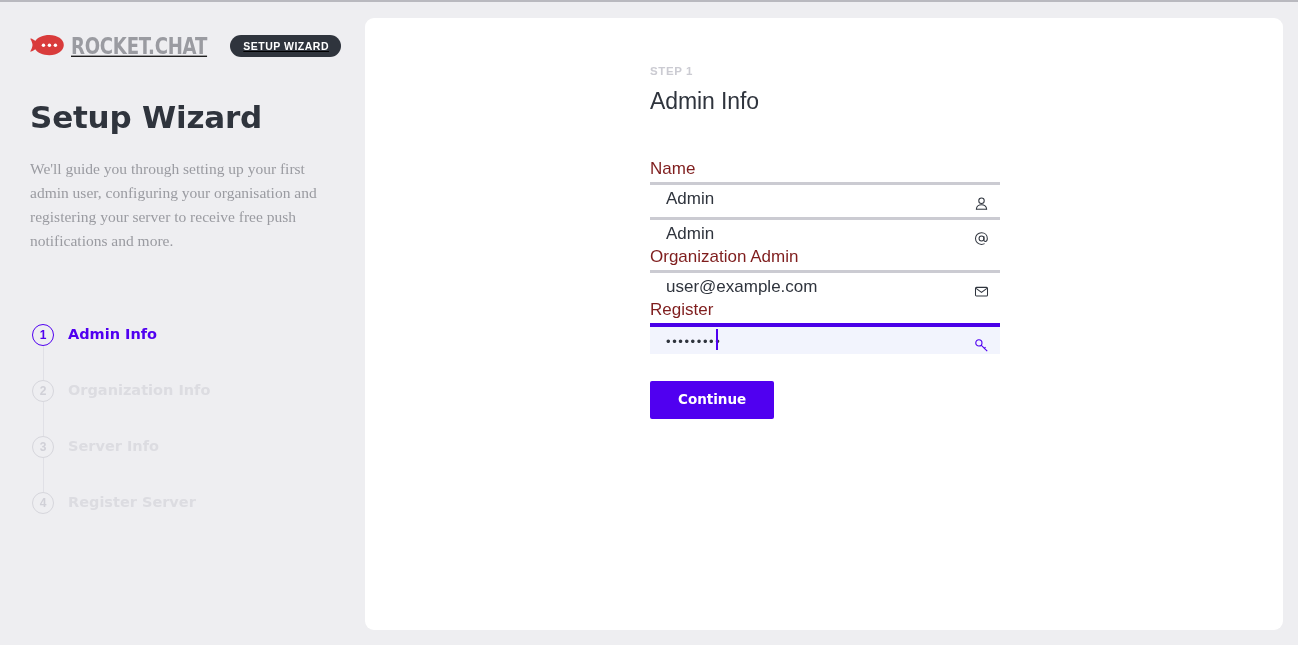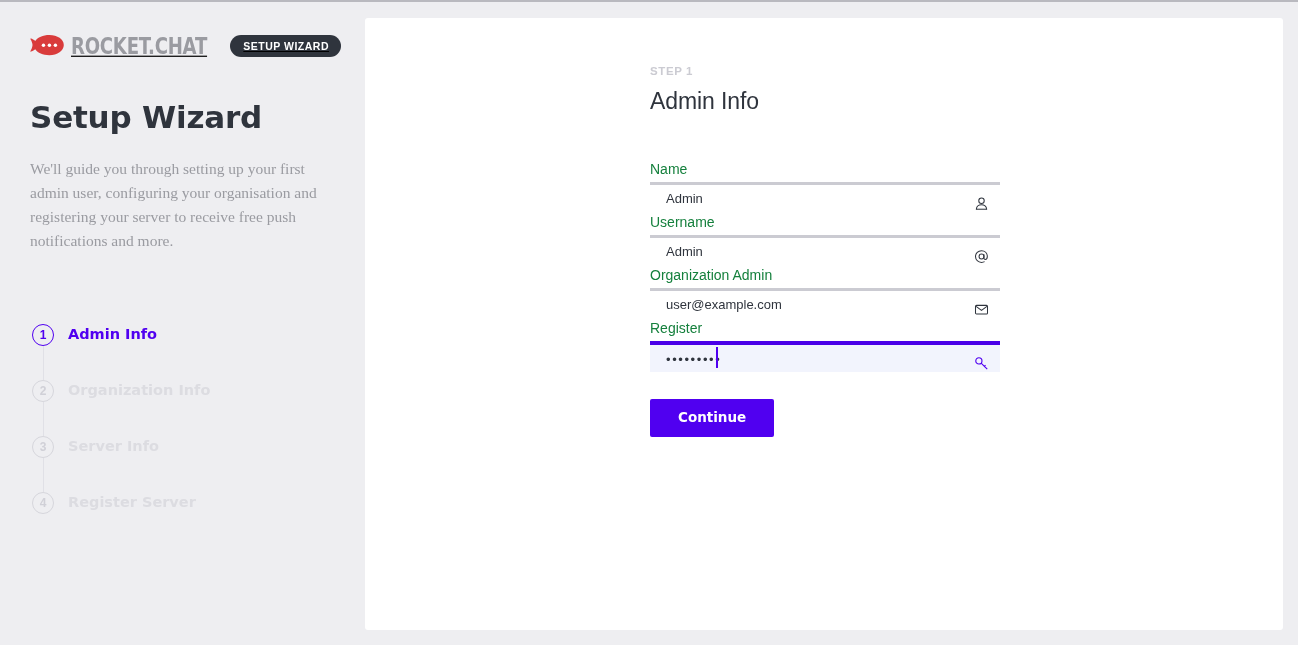--- a/index.html
+++ b/index.html
@@ -102,55 +102,55 @@
     width: 1px; height: 34px;
     background: #e0e0e6;
     z-index: 1;
   }
 
   
   #card {
     position: absolute; left: 365px; top: 18px;
     width: 918px; height: 612px;
     background: #ffffff;
-    border-radius: 3px;
+    border-radius: 9px;
   }
   #form-col {
     position: absolute; left: 285px; top: 47px;
     width: 350px;
   }
   #step-eyebrow {
     font-size: 11.5px; font-weight: 700;
     letter-spacing: 0.6px;
     color: #cbcbd2;
   }
   #step-heading {
     margin-top: 11px;
     font-size: 23px;
     color: #2f343d;
     letter-spacing: -0.1px;
   }
   #fields { margin-top: 45px; }
 
   .field { position: relative; }
   .field-label {
-    font-size: 14px;
-    color: #15803d;
+    font-size: 17px;
+    color: #7f1d1d;
     line-height: 18px;
   }
   .field-box {
     position: relative;
     margin-top: 4px;
     height: 31px;
     border-top: 3px solid #cbcbd2;
     background: transparent;
   }
   .field-value {
     position: absolute; left: 16px; top: 5px;
-    font-size: 13px;
+    font-size: 17px;
     color: #2f343d;
     line-height: 18px;
     white-space: nowrap;
   }
   .field-icon {
     position: absolute; right: 11px; top: 11px;
     width: 15px; height: 15px;
     display: block;
   }
   .field.focused .field-box {
@@ -250,21 +250,20 @@
           <svg class="field-icon" viewBox="0 0 16 16">
             <circle cx="8" cy="5" r="2.9" fill="none" stroke="#2f343d" stroke-width="1.1"></circle>
             <path d="M2.6 14c0-2.9 2.4-4.6 5.4-4.6s5.4 1.7 5.4 4.6" fill="none" stroke="#2f343d" stroke-width="1.1"></path>
             <path d="M2 14.1h12" stroke="#2f343d" stroke-width="1.1"></path>
           </svg>
         </div>
       </div>
 
       
       <div class="field">
-        <div class="field-label">Username</div>
         <div class="field-box">
           <div class="field-value">Admin</div>
           <svg class="field-icon" viewBox="0 0 16 16">
             <circle cx="8" cy="8" r="2.6" fill="none" stroke="#2f343d" stroke-width="1.1"></circle>
             <path d="M10.6 5.6v4.0c0 1.0 0.6 1.5 1.5 1.5 1.3 0 2.1-1.4 2.1-3.1C14.2 4.3 11.6 1.8 8 1.8 4.4 1.8 1.6 4.6 1.6 8.1c0 3.5 2.8 6.2 6.4 6.2 1.3 0 2.4-0.3 3.3-0.8" fill="none" stroke="#2f343d" stroke-width="1.1"></path>
           </svg>
         </div>
       </div>
 
       

